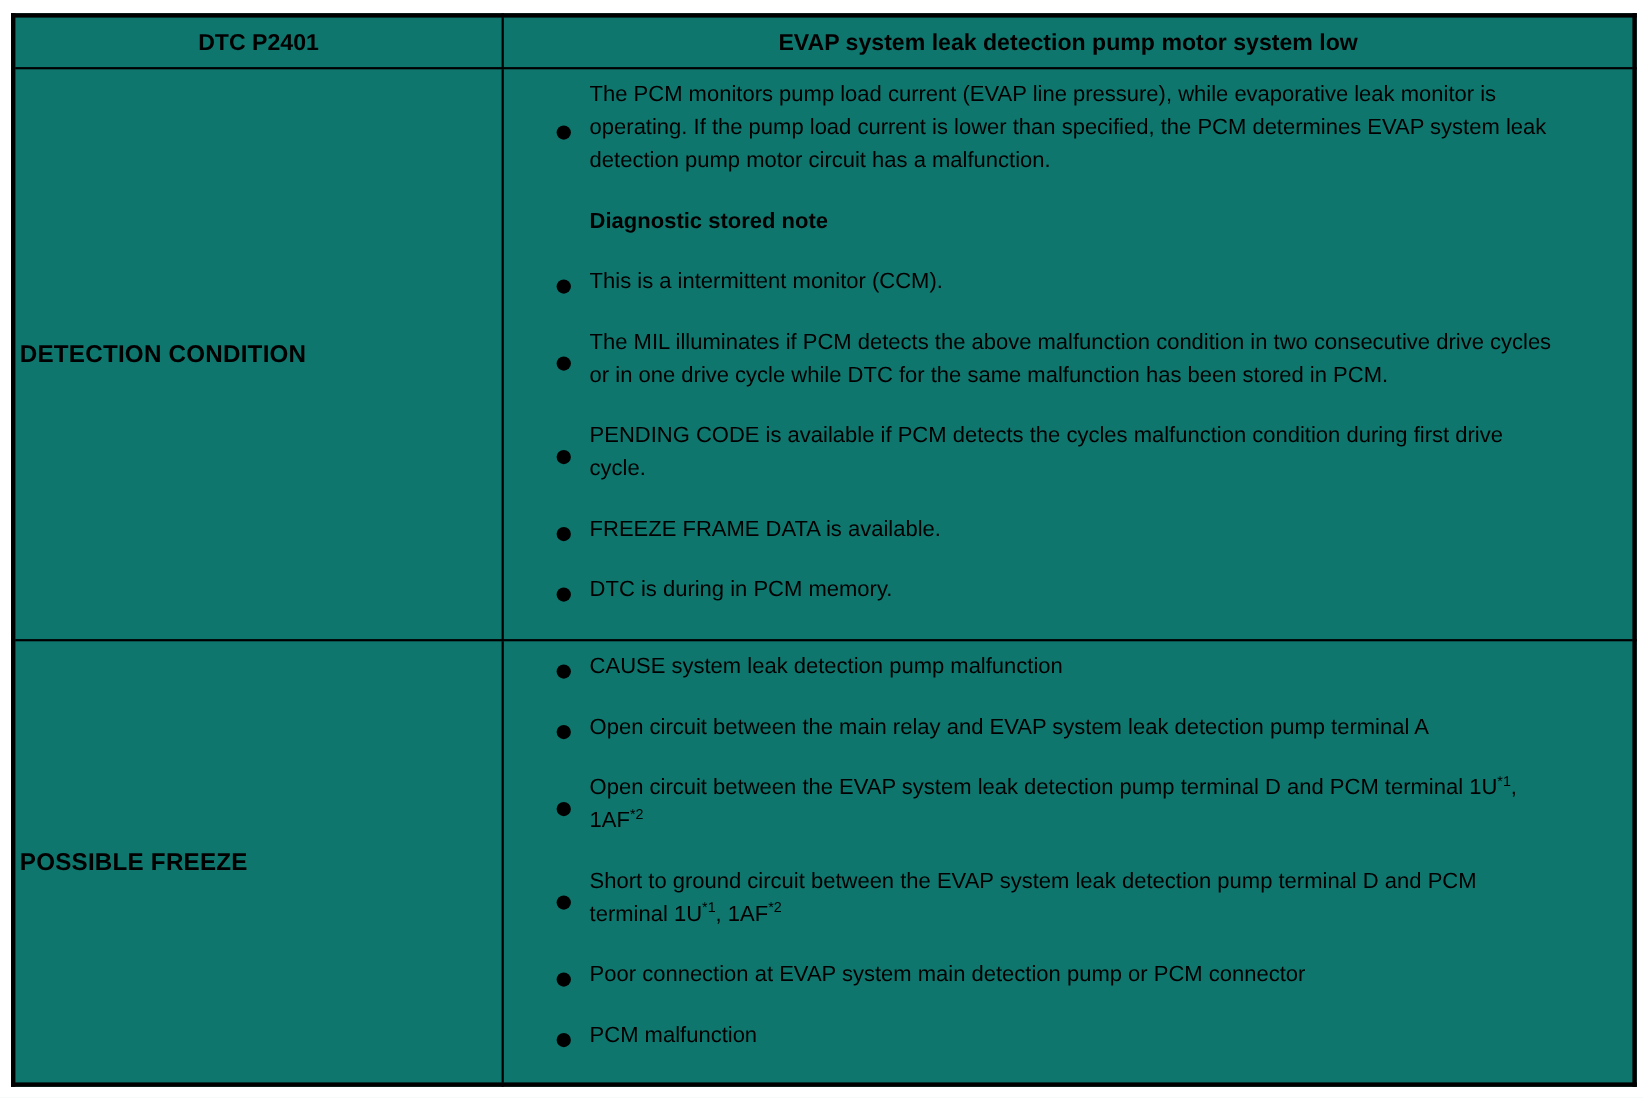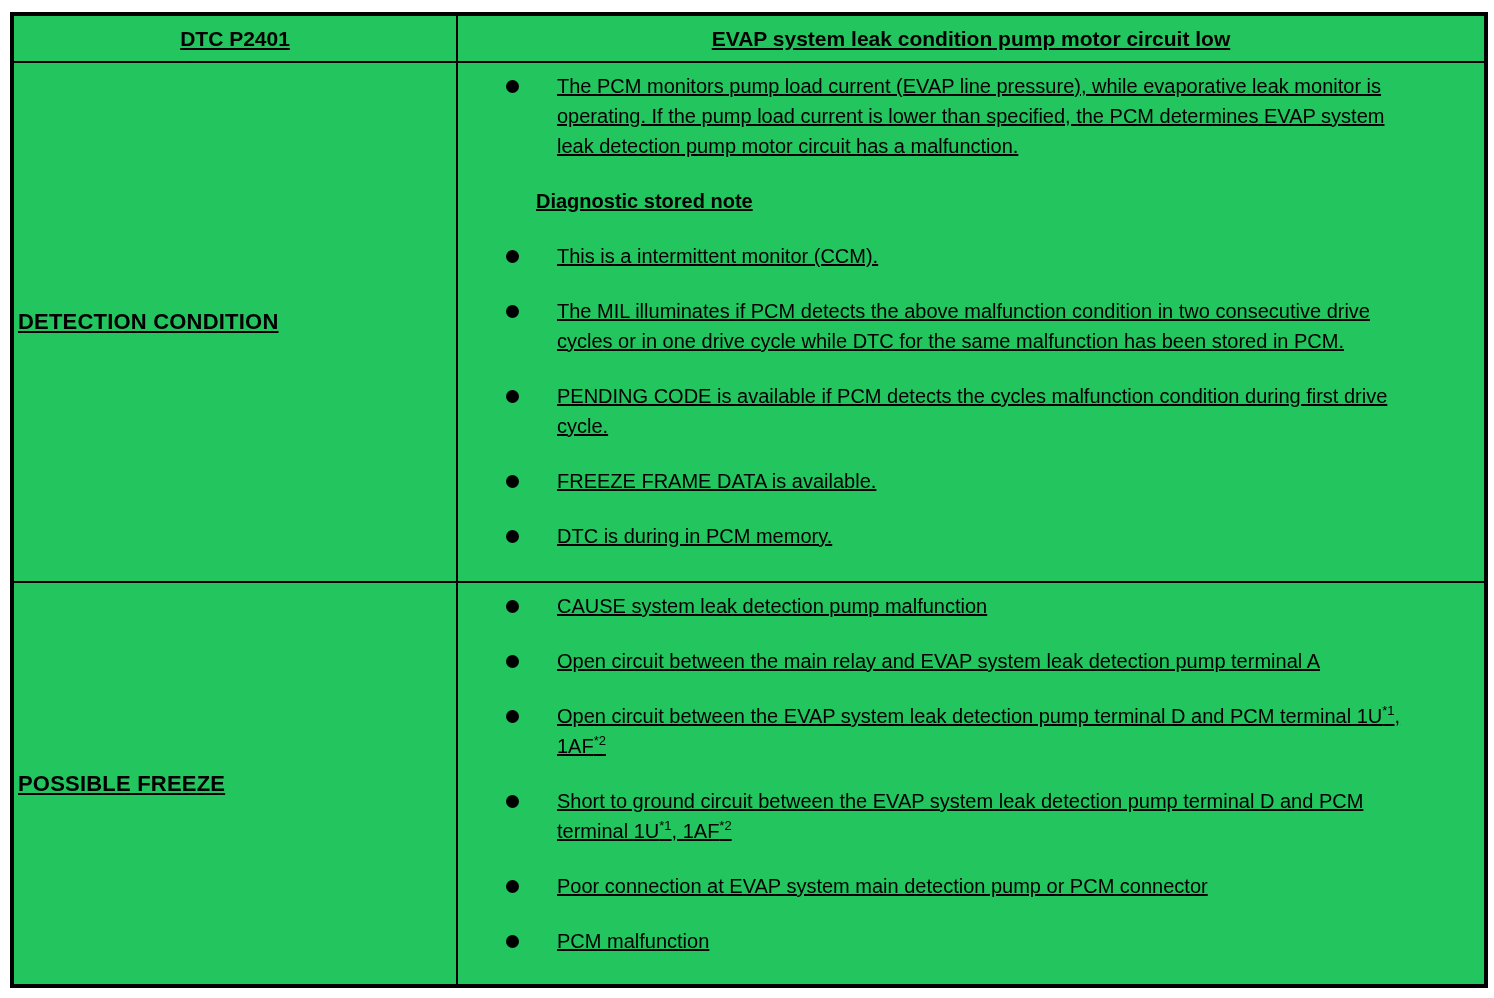--- a/index.html
+++ b/index.html
@@ -15,22 +15,21 @@
     overflow: hidden;
   }
   .page {
     padding: 12px 10px;
   }
   table.dtc-table {
     border-collapse: collapse;
     table-layout: fixed;
     width: 1474px;
     border: 4px solid #000;
-    background: #22c55e;
-    text-decoration: underline;
+    background: #0f766e;
   }
   col.c-label { width: 445px; }
   col.c-body  { width: 1029px; }
   th, td {
     border: 2px solid #000;
     padding: 0;
   }
   thead th {
     height: 41px;
     font-size: 21px;
@@ -49,25 +48,24 @@
     margin-left: 20px;
   }
   tr.row-detection { height: 520px; }
   tr.row-cause     { height: 404px; }
   td.content {
     vertical-align: top;
     padding: 8px 70px 6px 20px;
   }
   .item {
     display: flex;
-    align-items: flex-start;
+    align-items: center;
     font-size: 20px;
     line-height: 30px;
     margin-bottom: 25px;
-    gap: 21px;
   }
   .item:last-child { margin-bottom: 0; }
   .item .dot {
     flex: none;
     width: 13px;
     height: 13px;
     border-radius: 50%;
     background: #000;
     margin: 9px 17px 0 28px;
   }
@@ -87,21 +85,21 @@
 
 <div class="page">
   <table class="dtc-table">
     <colgroup>
       <col class="c-label">
       <col class="c-body">
     </colgroup>
     <thead>
       <tr>
         <th>DTC P2401</th>
-        <th>EVAP system leak condition pump motor circuit low</th>
+        <th>EVAP system leak detection pump motor system low</th>
       </tr>
     </thead>
     <tbody>
       <tr class="row-detection">
         <th class="row-label">DETECTION CONDITION</th>
         <td class="content">
             <div class="item bullet">
               <span class="dot"></span>
               <span class="txt">The PCM monitors pump load current (EVAP line pressure), while evaporative leak monitor is operating. If the pump load current is lower than specified, the PCM determines EVAP system leak detection pump motor circuit has a malfunction.</span>
             </div>

